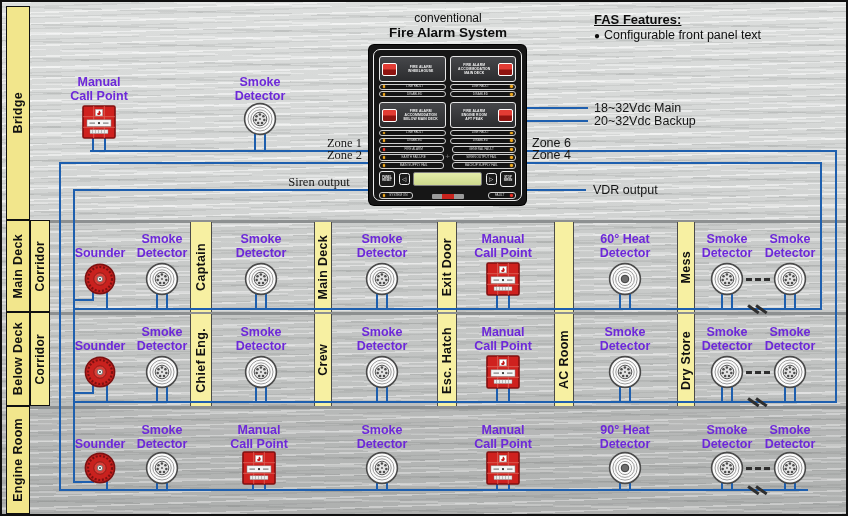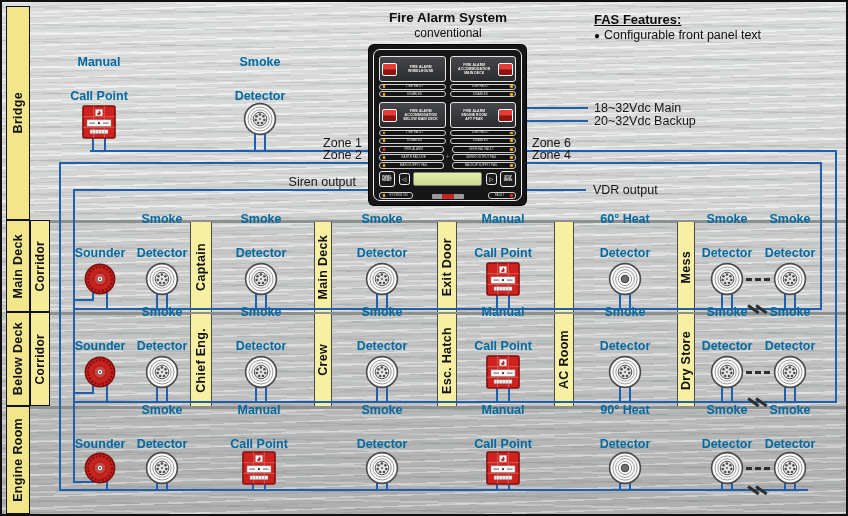--- a/index.html
+++ b/index.html
@@ -12,26 +12,26 @@
       linear-gradient(180deg,#dcdedd,#d0d2d1 45%,#cbcdcc 72%,#bdbfbe);}
   .band{position:absolute;left:0;right:0;}
   .sep{position:absolute;height:2.5px;background:#8d9091;}
   .wire{position:absolute;background:#1e5fae;}
   .strip{position:absolute;background:#f7f0a2;border-left:1.5px solid #4a4a4a;border-right:1.5px solid #4a4a4a;
          box-sizing:border-box;display:flex;align-items:center;justify-content:center;}
   .vtext{writing-mode:vertical-rl;transform:rotate(180deg);font-weight:bold;font-size:12.5px;color:#111;white-space:nowrap;letter-spacing:.3px;}
   .scell{position:absolute;background:#f2e68c;border:1.5px solid #111;box-sizing:border-box;
          display:flex;align-items:center;justify-content:center;}
   .devlabel{position:absolute;width:92px;height:28px;display:flex;flex-direction:column;justify-content:flex-end;
-            align-items:center;text-align:center;font-weight:bold;font-size:12.5px;line-height:13.5px;color:#0369a1;gap:20px;}
+            align-items:center;text-align:center;font-weight:bold;font-size:12.5px;line-height:13.5px;color:#6d28d9;}
   .devicon{position:absolute;}
   .dash{position:absolute;height:2.5px;background:#2e2e2e;}
   .slash{position:absolute;width:2.5px;height:13px;background:#2e2e2e;transform:rotate(-55deg);}
   .flabel{position:absolute;font-size:12.5px;color:#151515;white-space:nowrap;}
-  .flabel.right{text-align:right;}
+  .flabel.right{text-align:right;font-family:Liberation Serif, serif;}
   #title-block{position:absolute;left:356px;top:8px;width:180px;text-align:center;color:#0d0d0d;}
   #title-main{font-size:13.5px;font-weight:bold;}
   #title-sub{font-size:12px;margin-top:1px;}
   #features{position:absolute;left:592px;top:10px;color:#0d0d0d;}
   #features-heading{font-size:13px;font-weight:bold;text-decoration:underline;margin-bottom:2px;}
   .feat-item{font-size:12.5px;line-height:13.5px;}
   .feat-item .bullet{font-size:10px;margin-right:4px;}
   
   #panel{position:absolute;left:367px;top:43px;width:157px;height:160px;background:#161616;border-radius:5px;
          box-shadow:0 0 0 1px #000;}
@@ -611,34 +611,34 @@
         <span>Detector</span>
       </div>
       <div class="dash" style="left: 744px; top: 465px; width: 6px;"></div>
       <div class="dash" style="left: 753px; top: 465px; width: 6px;"></div>
       <div class="dash" style="left: 762px; top: 465px; width: 6px;"></div>
       <div class="slash" style="left: 750px; top: 482px;"></div>
       <div class="slash" style="left: 758px; top: 482px;"></div>
     </div>
 
   <div id="title-block">
+    <div id="title-sub">conventional</div>
     <div id="title-main">Fire Alarm System</div>
-    <div id="title-sub">conventional</div>
   </div>
 
   <div id="features">
     <div id="features-heading">FAS Features:</div>
     <div id="features-list">
         <div class="feat-item"><span class="bullet">●</span><span>Configurable front panel text</span></div>
       </div>
   </div>
 
   <div class="flabel right" style="left:305px;top:134px;width:55px;">Zone 1</div>
   <div class="flabel right" style="left:305px;top:146px;width:55px;">Zone 2</div>
-  <div class="flabel right" style="left:264px;top:173px;width:90px;">Siren output</div>
+  <div class="flabel right" style="left:272px;top:173px;width:90px;text-align:center;">Siren output</div>
   <div class="flabel" style="left:530px;top:134px;">Zone 6</div>
   <div class="flabel" style="left:530px;top:146px;">Zone 4</div>
   <div class="flabel" style="left:591px;top:181px;">VDR output</div>
   <div class="flabel" style="left:592px;top:99px;">18~32Vdc Main</div>
   <div class="flabel" style="left:592px;top:112px;">20~32Vdc Backup</div>
 
   <div id="panel">
       <div class="pframe">
         <div class="pmods">
           <div class="pmod">

